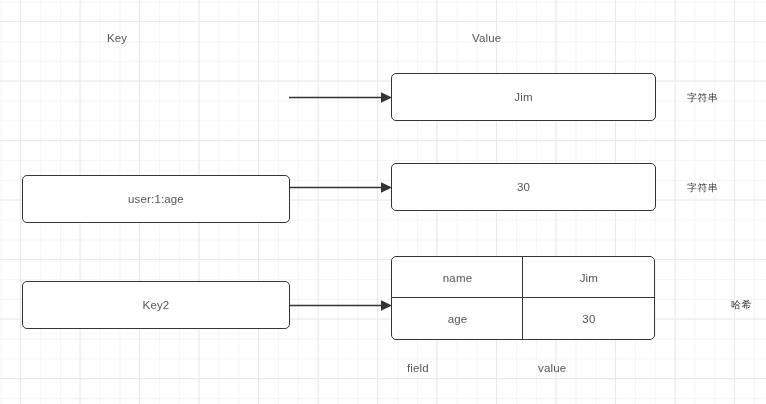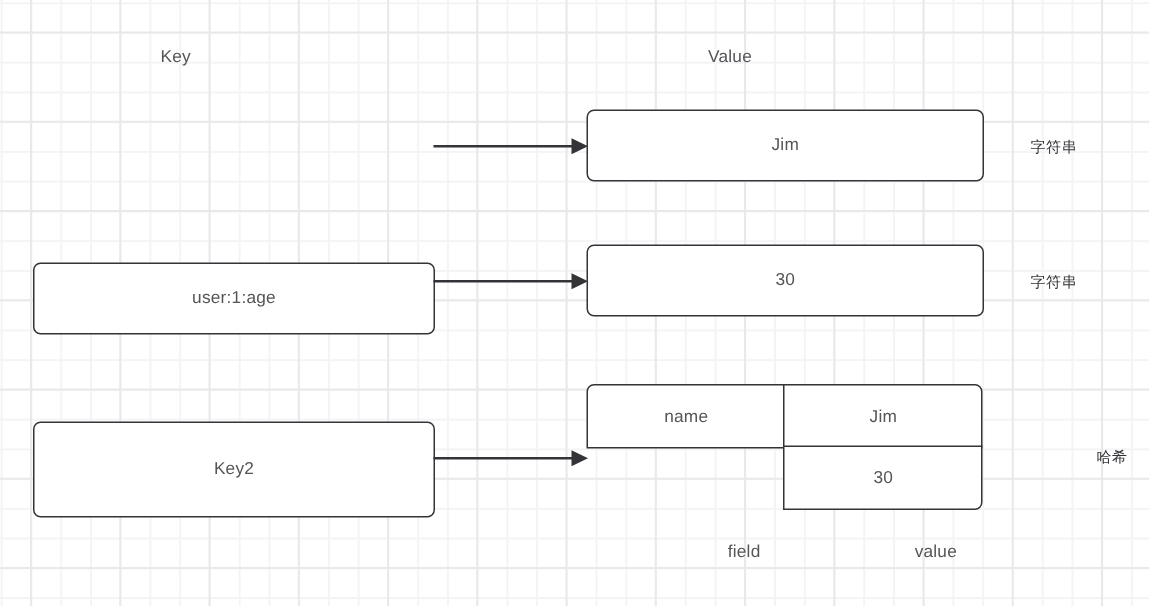--- a/index.html
+++ b/index.html
@@ -56,21 +56,21 @@
     position: absolute;
     color: #333338;
     font-size: 10px;
     letter-spacing: 0.4px;
   }
 
   .col-label {
     position: absolute;
     color: #555558;
     font-size: 11.5px;
-    text-align: right;
+    text-align: left;
     letter-spacing: 0.15px;
   }
 
   .hash-cell {
     position: absolute;
     box-sizing: border-box;
     background: #ffffff;
     border: 1.6px solid #333338;
     display: flex;
     align-items: center;
@@ -111,29 +111,30 @@
 
   <svg class="arrow-svg" style="left:289px; top:178px;" width="104" height="20">
     <line x1="0" y1="9.5" x2="93" y2="9.5" stroke="#333338" stroke-width="1.6"></line>
     <polygon points="92,4.2 103,9.5 92,14.8" fill="#333338"></polygon>
   </svg>
 
   <div class="node-box" style="left:391px; top:163px; width:265px; height:48px;">30</div>
 
   <div class="type-label" style="left:687px; top:181px;">字符串</div>
 
-  <div class="node-box" style="left:22px; top:281px; width:268px; height:64px;">Key2</div>
+  <div class="node-box" style="left:22px; top:281px; width:268px; height:48px;">Key2</div>
 
   <svg class="arrow-svg" style="left:289px; top:296px;" width="104" height="20">
     <line x1="0" y1="9.5" x2="93" y2="9.5" stroke="#333338" stroke-width="1.6"></line>
     <polygon points="92,4.2 103,9.5 92,14.8" fill="#333338"></polygon>
   </svg>
 
   <div class="hash-cell tl" style="left:391px; top:256px; width:133px; height:43px;">name</div>
   <div class="hash-cell tr" style="left:522.4px; top:256px; width:133px; height:43px;">Jim</div>
+  <div class="hash-cell bl" style="left:391px; top:297.4px; width:133px; height:43px;">age</div>
   <div class="hash-cell br" style="left:522.4px; top:297.4px; width:133px; height:43px;">30</div>
 
   <div class="type-label" style="left:687px; top:298px;padding-left:44px;">哈希</div>
 
   <div class="col-label" style="left:407px; top:362px; width:100px;">field</div>
   <div class="col-label" style="left:538px; top:362px; width:100px;">value</div>
 
 </div>
 
 </body></html>

